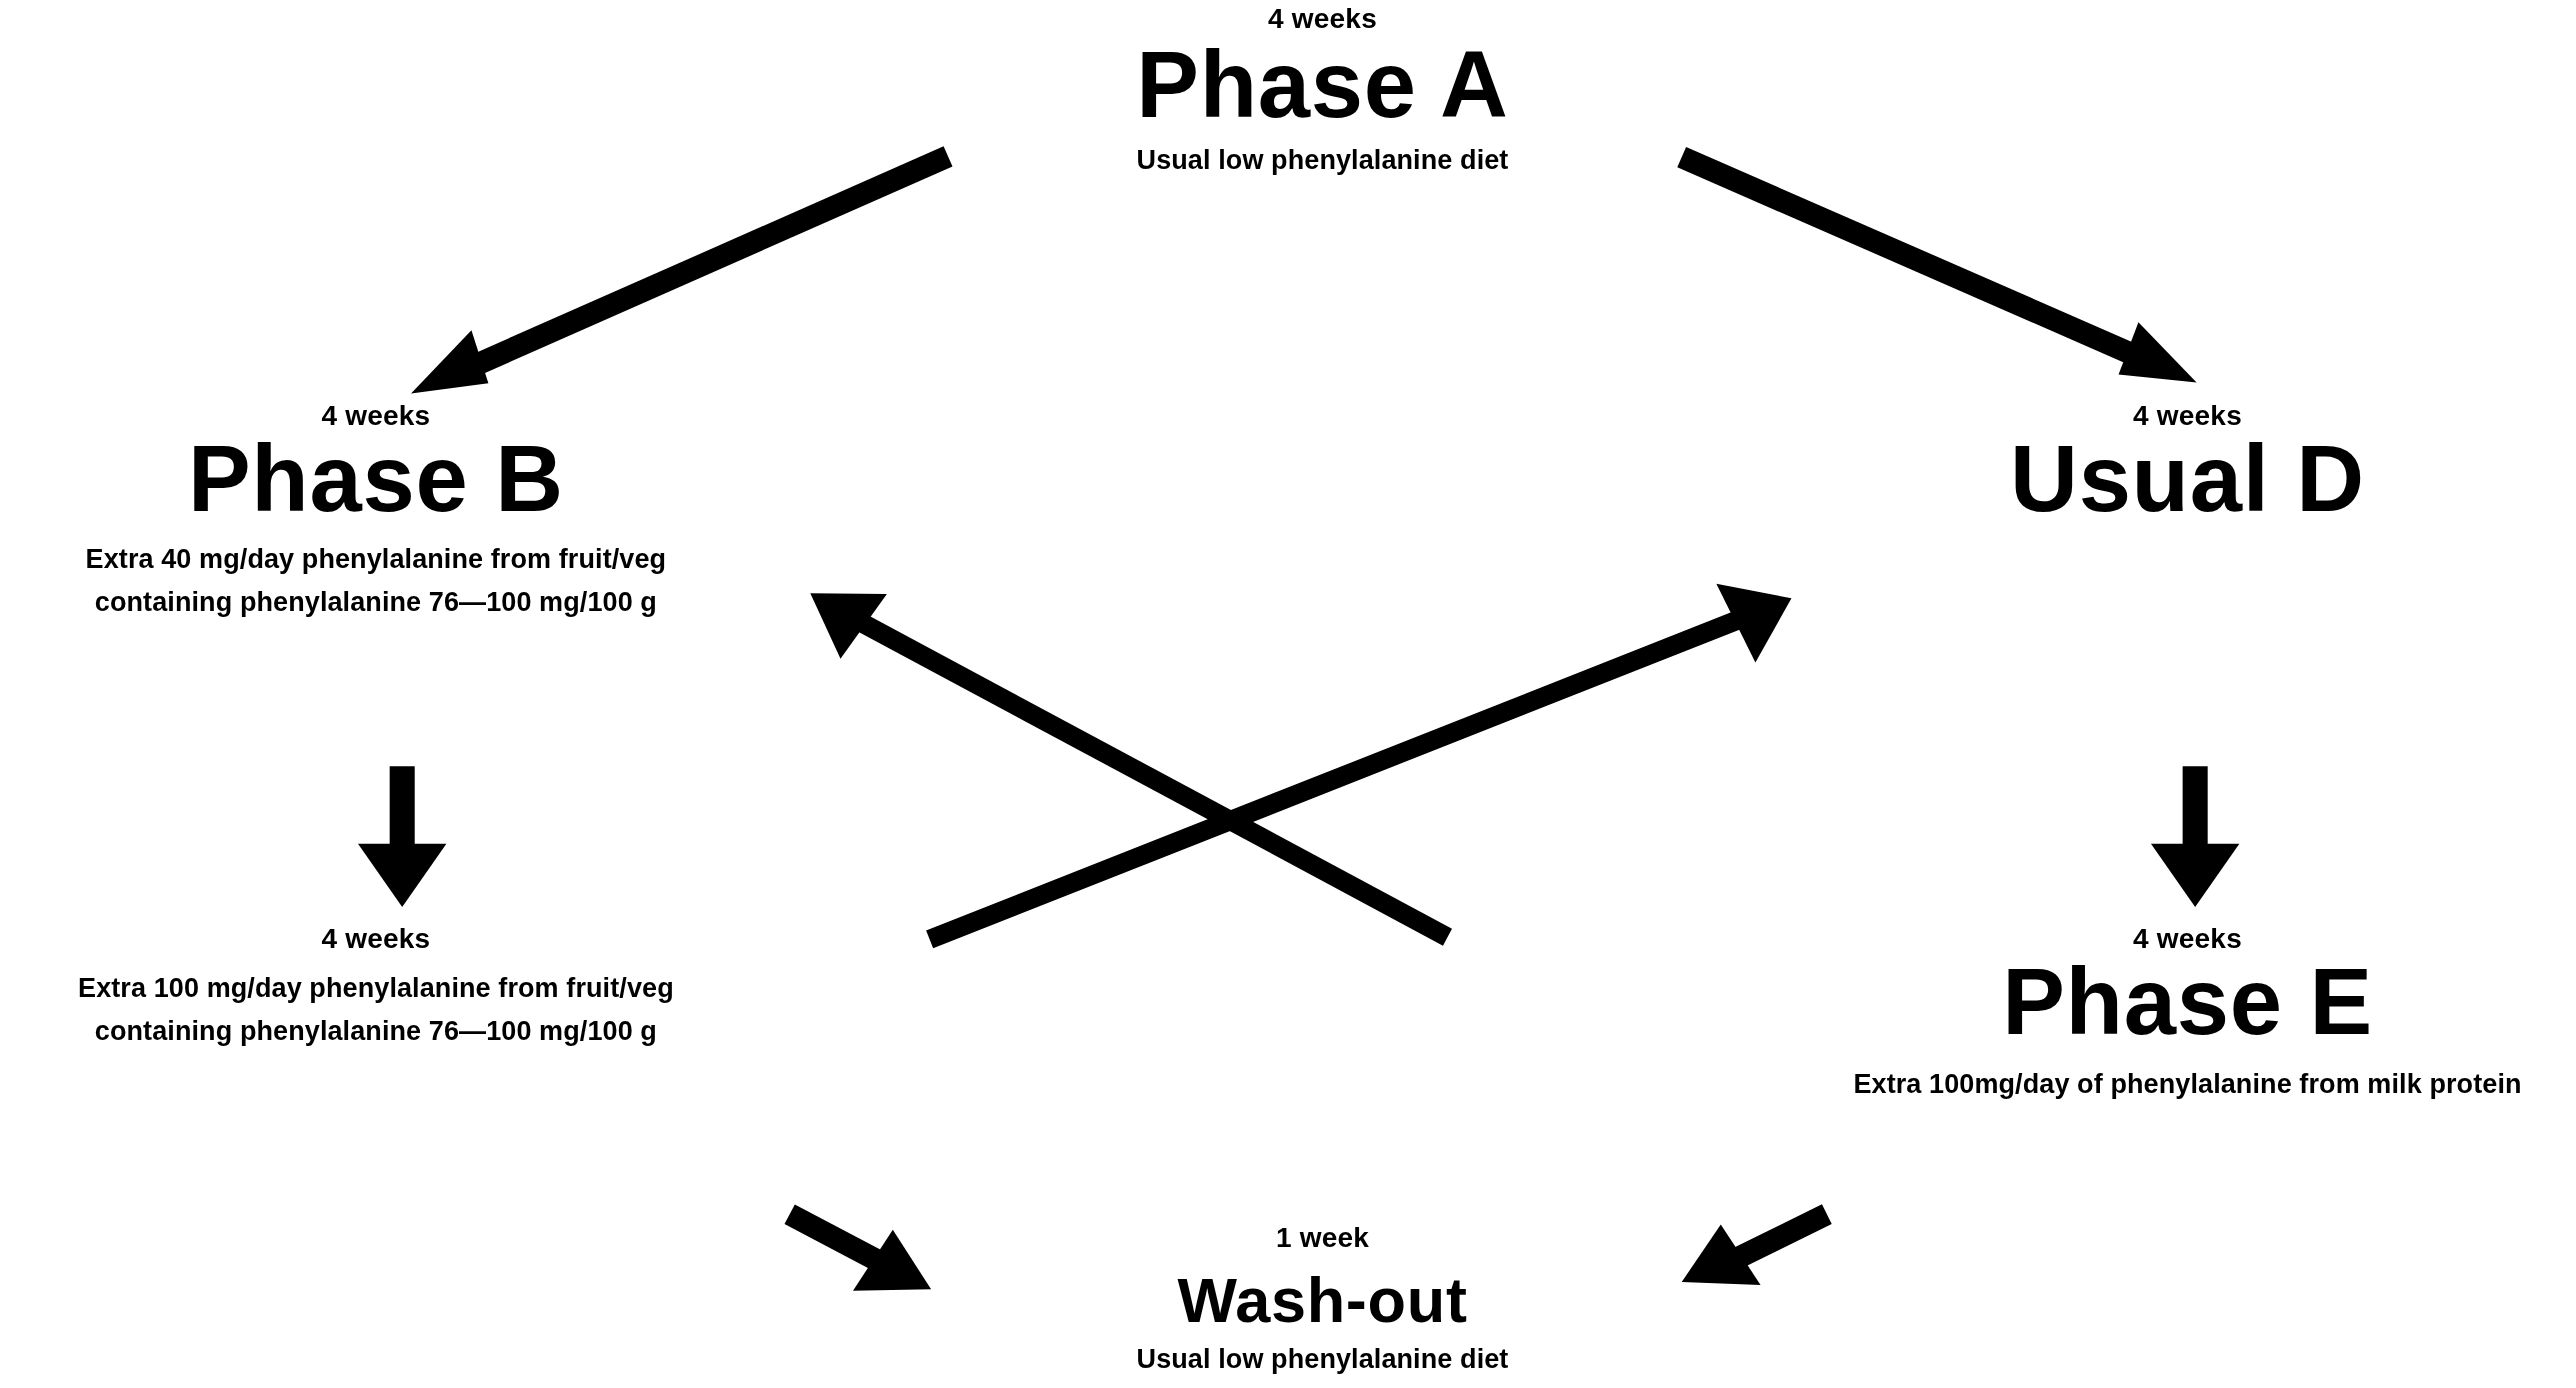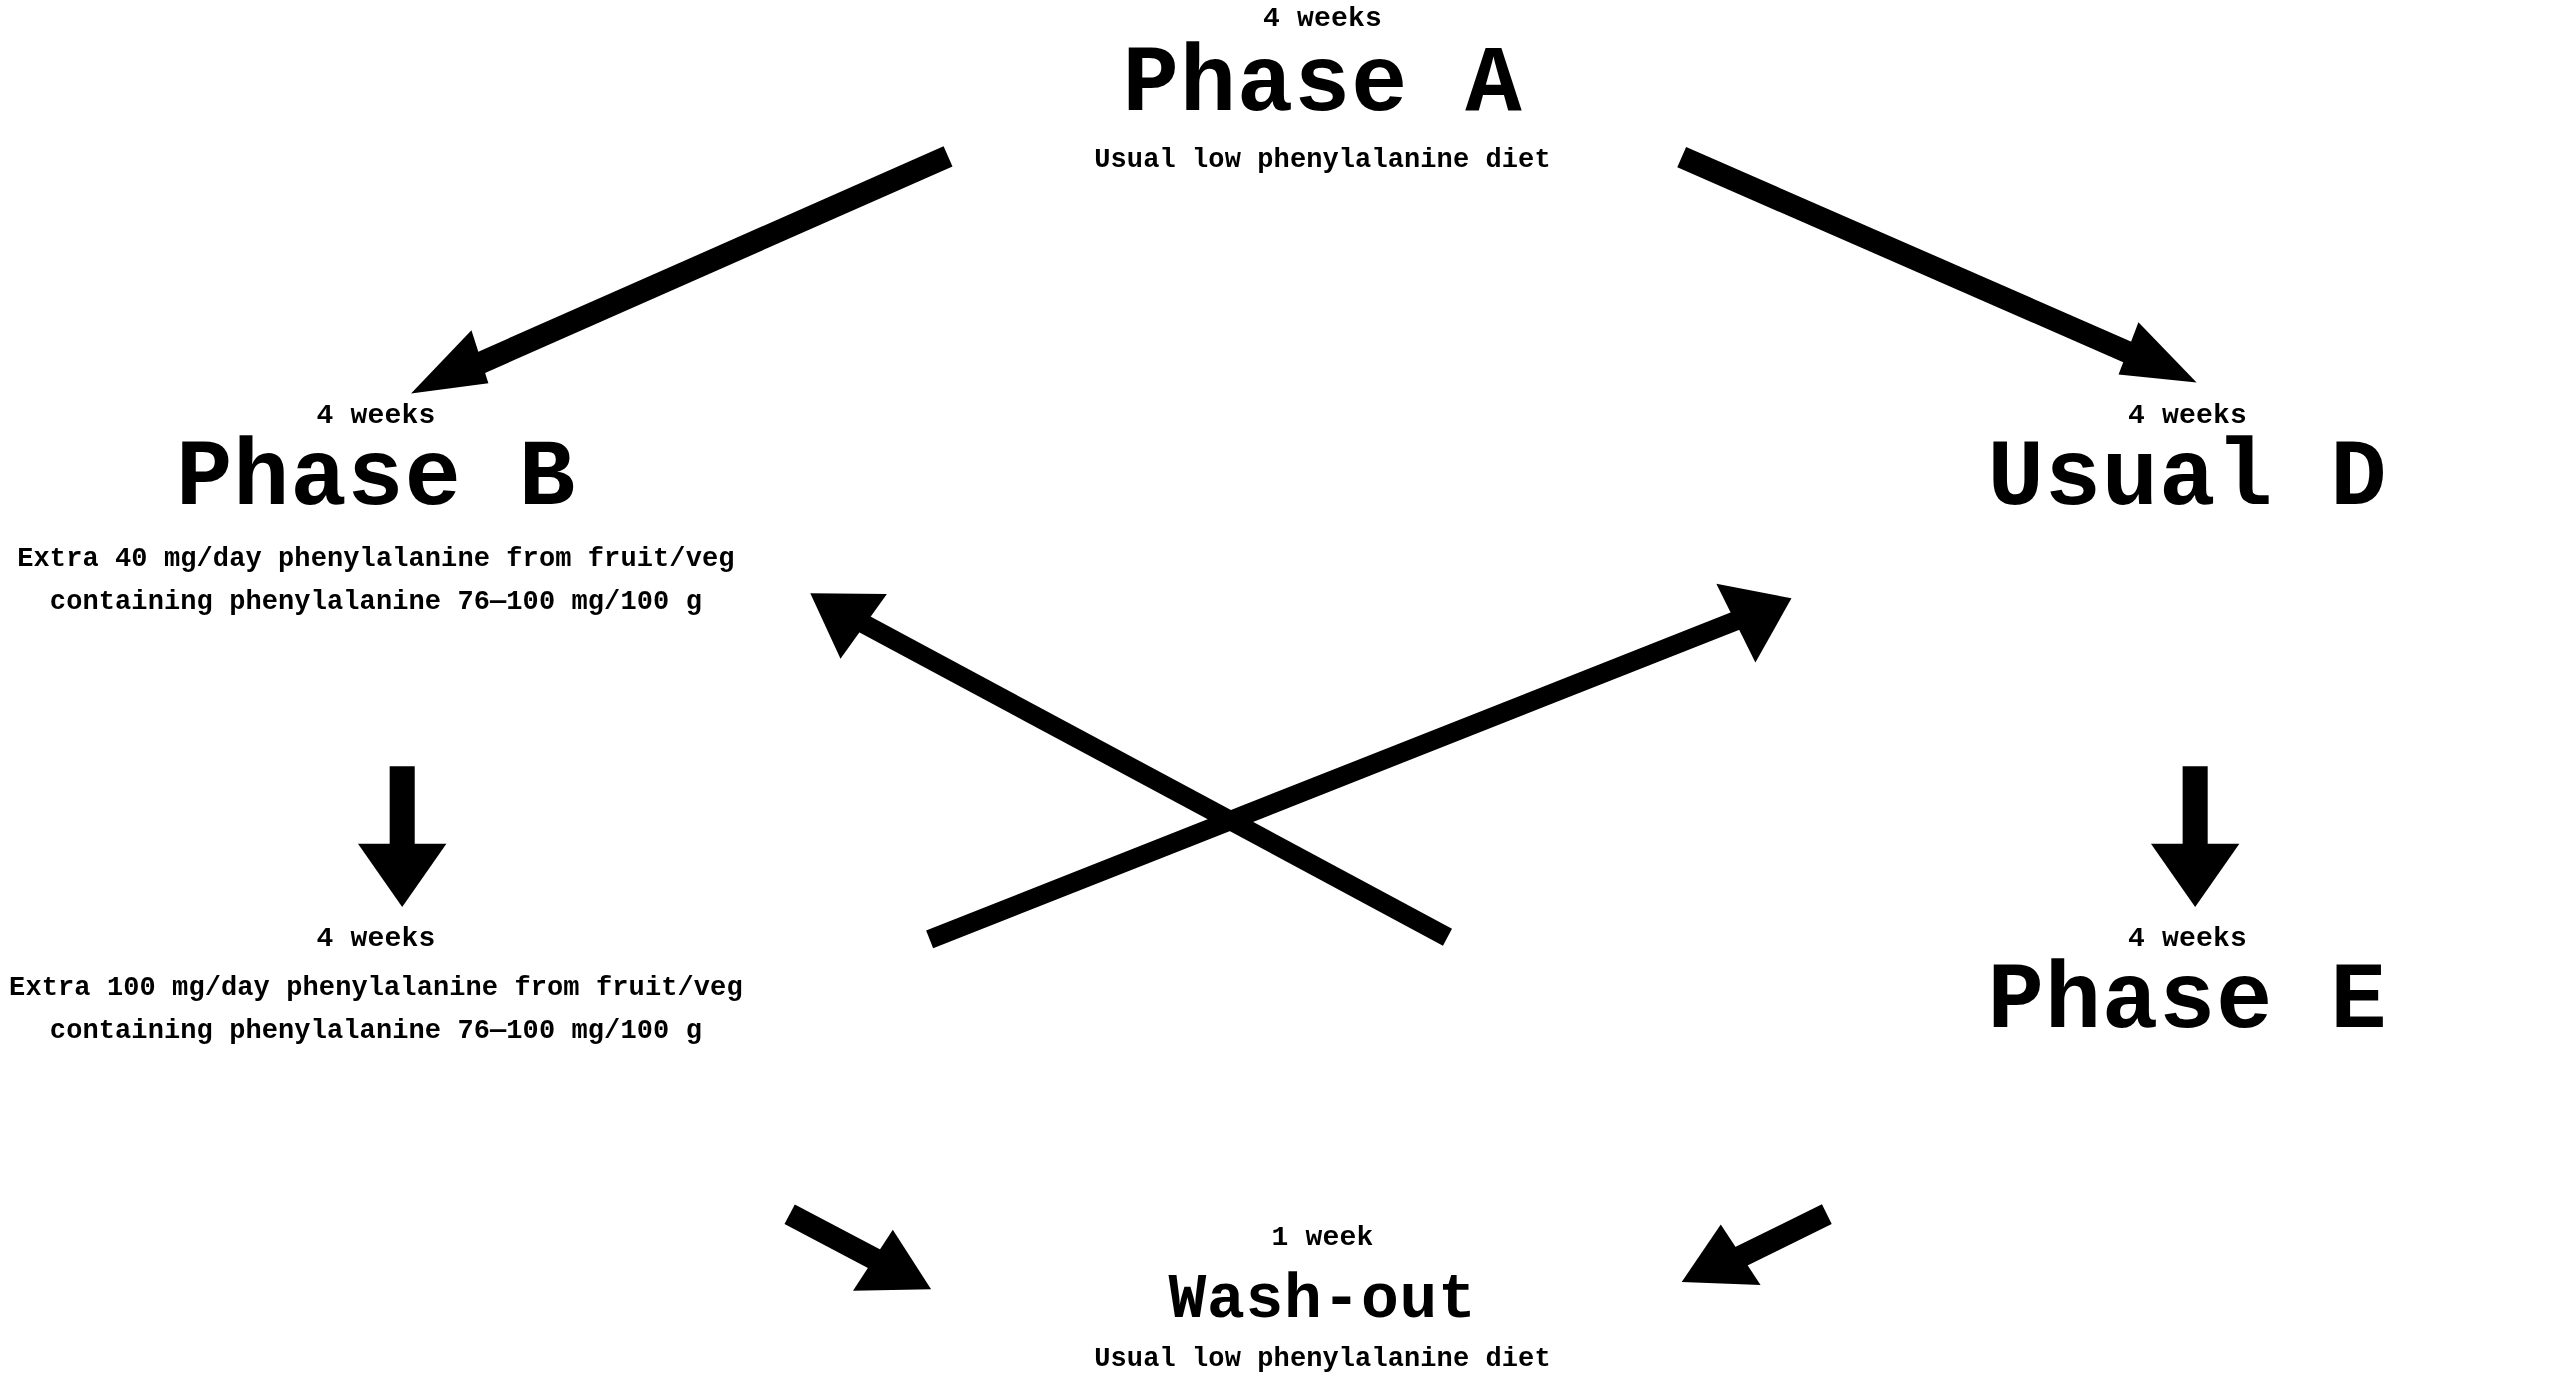--- a/index.html
+++ b/index.html
@@ -7,21 +7,21 @@
     margin: 0;
     padding: 0;
     background: #ffffff;
   }
   #canvas {
     position: relative;
     width: 2576px;
     height: 1389px;
     background: #ffffff;
     overflow: hidden;
-    font-family: Liberation Mono, monospace;
+    font-family: Liberation Sans, sans-serif;
     color: #000000;
     border-radius: 28px;
   }
   #arrow-layer {
     position: absolute;
     left: 0;
     top: 0;
     width: 2576px;
     height: 1389px;
     pointer-events: none;
@@ -143,20 +143,21 @@
   </div>
 
   <div class="node" id="node-phase-d">
     <div class="duration">4 weeks</div>
     <div class="phase-title title-xl">Usual D</div>
   </div>
 
   <div class="node" id="node-phase-e">
     <div class="duration">4 weeks</div>
     <div class="phase-title title-xl">Phase E</div>
+    <div class="desc">Extra 100mg/day of phenylalanine from milk protein</div>
   </div>
 
   <div class="node" id="node-washout">
     <div class="duration">1 week</div>
     <div class="phase-title">Wash-out</div>
     <div class="desc">Usual low phenylalanine diet</div>
   </div>
 
 </div>
 

